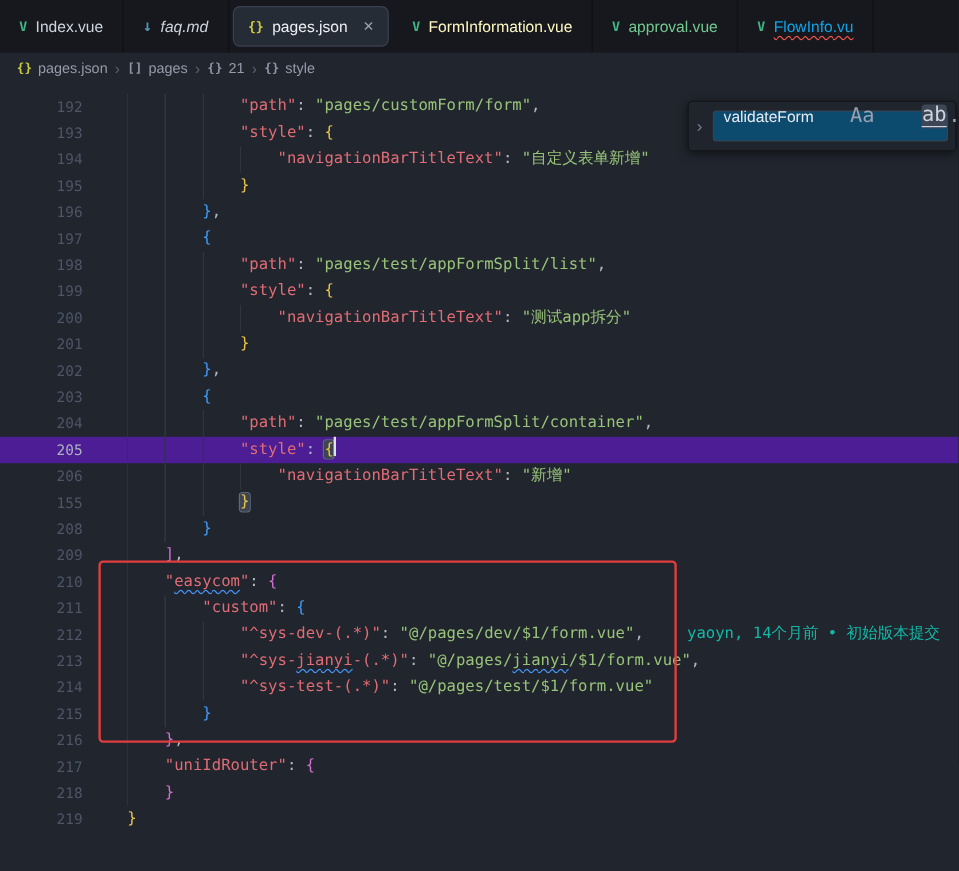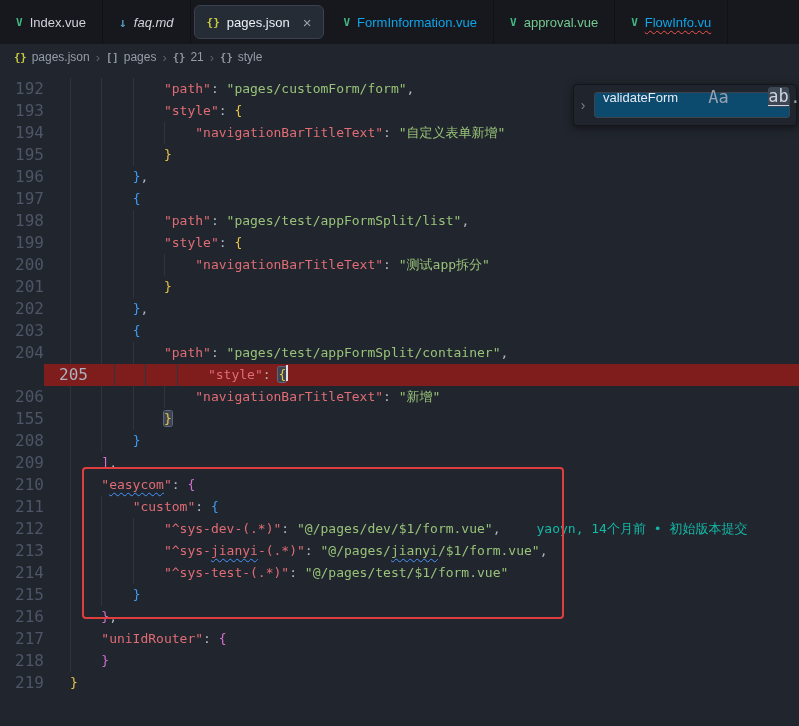--- a/index.html
+++ b/index.html
@@ -10,41 +10,41 @@
   .tab-bar{height:44px;background:#16181d;display:flex;align-items:stretch;overflow:hidden;}
   .tab{display:flex;align-items:center;gap:7px;padding:0 16px;font-size:13px;color:#cfd3dc;
        border-right:1px solid #0f1115;cursor:pointer;white-space:nowrap;}
   .tab.active{margin:5px 3px;border:1px solid #3a4150;border-radius:6px;background:#262c36;
               color:#eceff5;border-right:1px solid #3a4150;padding:0 12px;}
   .tab-icon{font-family:"DejaVu Sans Mono",monospace;font-weight:800;font-size:11px;flex:none;}
   .icon-vue{color:#41b883;}
   .icon-md{color:#519aba;font-size:13px;font-weight:700;}
   .icon-json{color:#cbcb41;font-size:11px;}
   .tab.state-preview .tab-label{font-style:italic;}
-  .tab.state-modified .tab-label{color:#0ea5e9;}
+  .tab.state-modified .tab-label{color:#fef9c3;}
   .tab.state-added .tab-label{color:#73c991;}
   .tab.state-error .tab-label{color:#0ea5e9;text-decoration:underline wavy #f1554c;
                               text-decoration-thickness:1px;text-underline-offset:3px;}
   .tab-close{color:#9aa1ad;font-size:15px;margin-left:6px;line-height:1;}
 
   
   .breadcrumbs{height:26px;display:flex;align-items:center;padding-left:14px;background:#21252d;
                font-size:12px;color:#959caa;}
   .crumb{display:flex;align-items:center;gap:5px;cursor:pointer;}
   .crumb-icon{font-family:"DejaVu Sans Mono",monospace;font-size:10.5px;font-weight:700;color:#8f97a5;}
   .crumb-icon.gold{color:#cbcb41;}
   .crumb-sep{color:#5b6270;margin:0 6px;font-size:13px;}
 
   
   .editor{position:relative;height:656px;padding-top:8px;background:#21252d;overflow:hidden;}
   .code-line{display:flex;height:22px;line-height:22px;
              font-family:"DejaVu Sans Mono","DejaVu Sans",monospace;font-size:13px;}
-  .code-line.current{background:#7f1d1d;margin-left:44px;}
+  .code-line.current{background:#4c1d95;}
   .code-line.current .ln{color:#aab1bf;}
-  .ln{width:44px;flex:none;text-align:right;color:#4d5566;font-size:16px;}
+  .ln{width:44px;flex:none;text-align:center;color:#4d5566;font-size:12px;padding-left:36px;}
   .fold{width:26px;flex:none;}
   .code{white-space:pre;flex:1;color:#b2b9c5;}
   .iguide{display:inline-block;white-space:pre;
           background:linear-gradient(to right,#2e3440 1px,transparent 1px);}
   .tk-key{color:#e06c75;}
   .tk-str{color:#98c379;}
   .tk-pun{color:#b2b9c5;}
   .tk-bg{color:#e9c44a;}
   .tk-bp{color:#d26fd2;}
   .tk-bb{color:#3f9cf7;}

